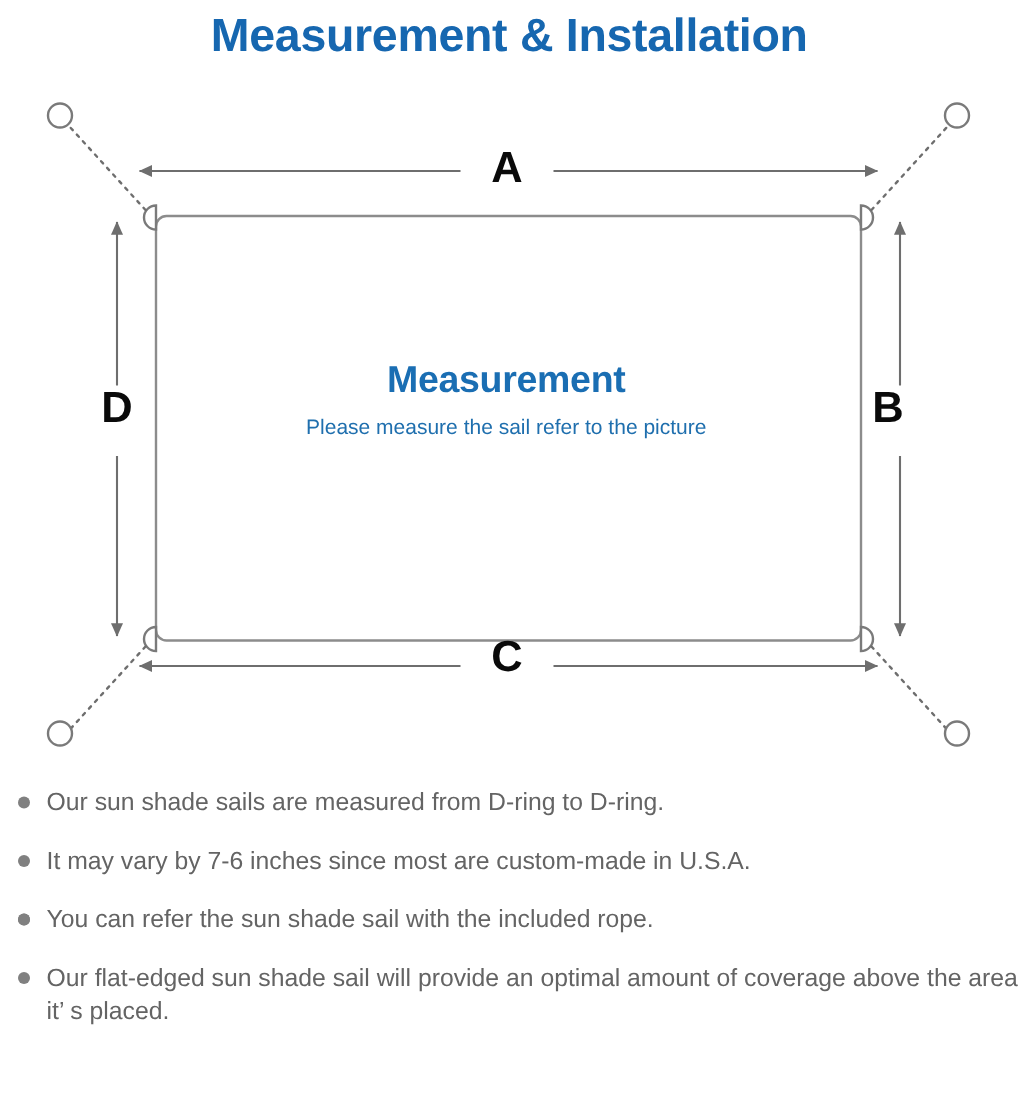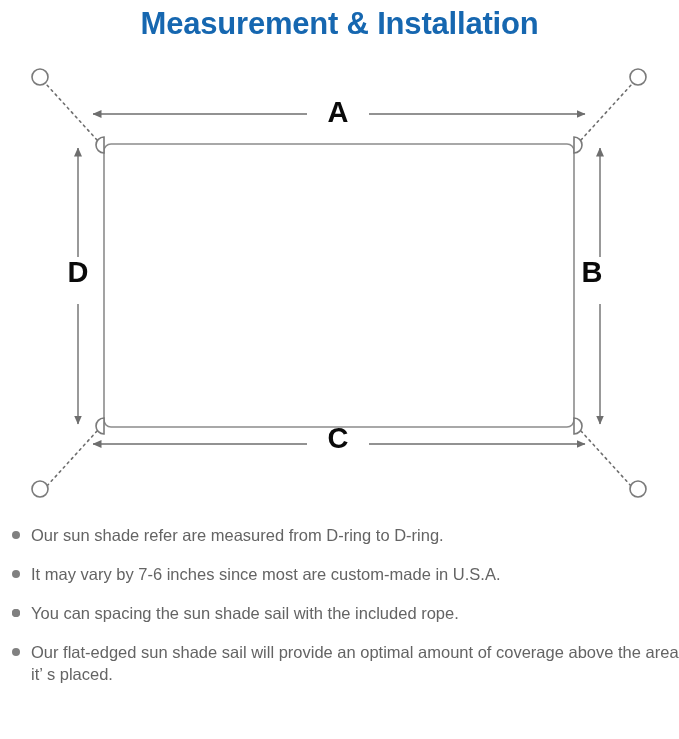--- a/index.html
+++ b/index.html
@@ -192,37 +192,41 @@
         <line x1="600" y1="205" x2="600" y2="96" stroke="#6e6e6e" stroke-width="1.4" marker-end="url(#ah-end)"></line>
         <line x1="600" y1="252" x2="600" y2="372" stroke="#6e6e6e" stroke-width="1.4" marker-end="url(#ah-end)"></line>
       </g>
     </svg>
 
     <div class="dim-label dim-a">A</div>
     <div class="dim-label dim-c">C</div>
     <div class="dim-label dim-b">B</div>
     <div class="dim-label dim-d">D</div>
 
+    <div class="center-block">
+      <div class="center-title">Measurement</div>
+      <div class="center-sub">Please measure the sail refer to the picture</div>
+    </div>
   </div>
 
   <div class="notes">
     <div class="note">
       <span class="bullet"></span>
-      <span>Our sun shade refer are measured from D-ring to D-ring.</span>
+      <span>Our sun shade sails are measured from D-ring to D-ring.</span>
     </div>
     <div class="note">
       <span class="bullet"></span>
       <span>It may vary by 7-6 inches since most are custom-made in U.S.A.</span>
     </div>
     <div class="note">
       <span class="bullet"></span>
     </div>
     <div class="note">
       <span class="bullet"></span>
-      <span>You can spacing the sun shade sail with the included rope.</span>
+      <span>You can refer the sun shade sail with the included rope.</span>
     </div>
     <div class="note">
       <span class="bullet"></span>
       <span>Our flat-edged sun shade sail will provide an optimal amount of coverage above the area it’ s placed.</span>
     </div>
   </div>
 
 </div>
 
 </body></html>

